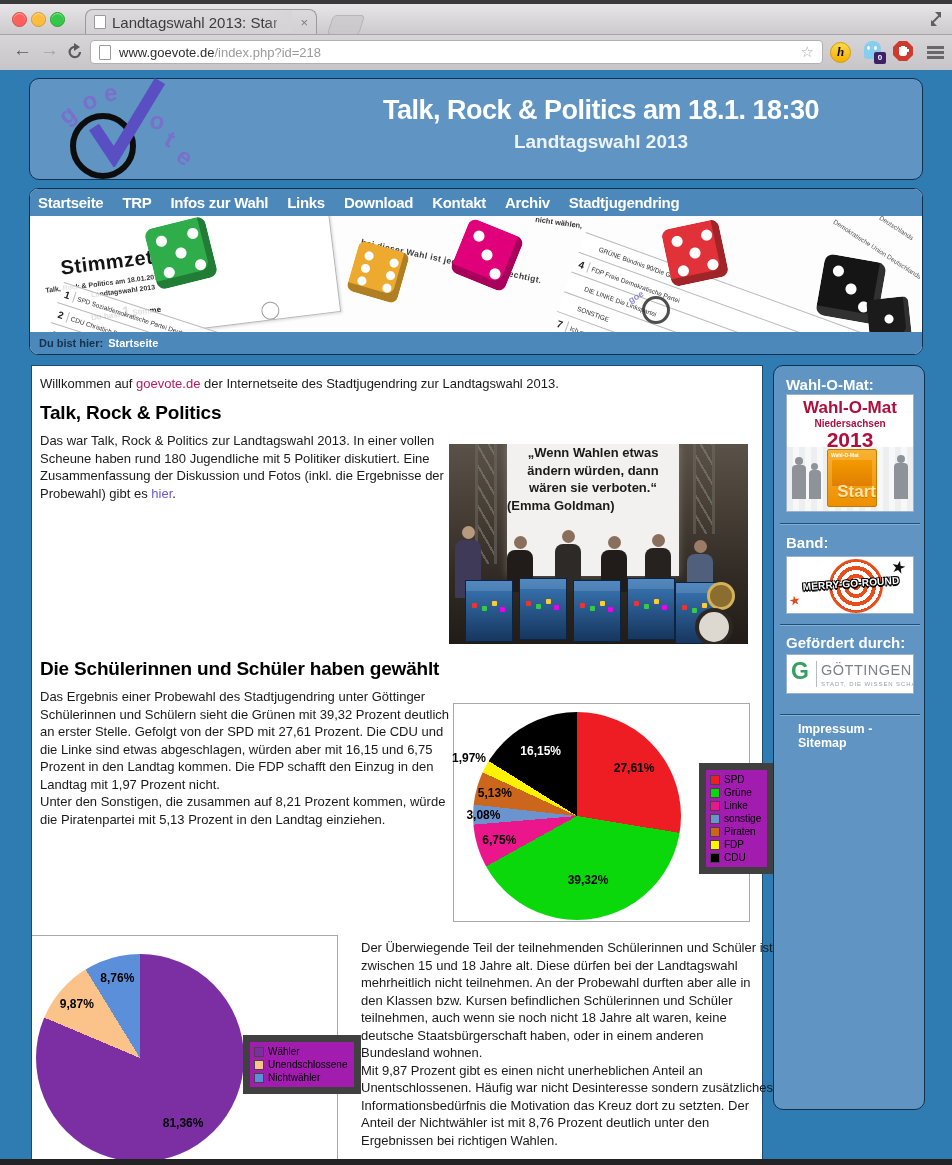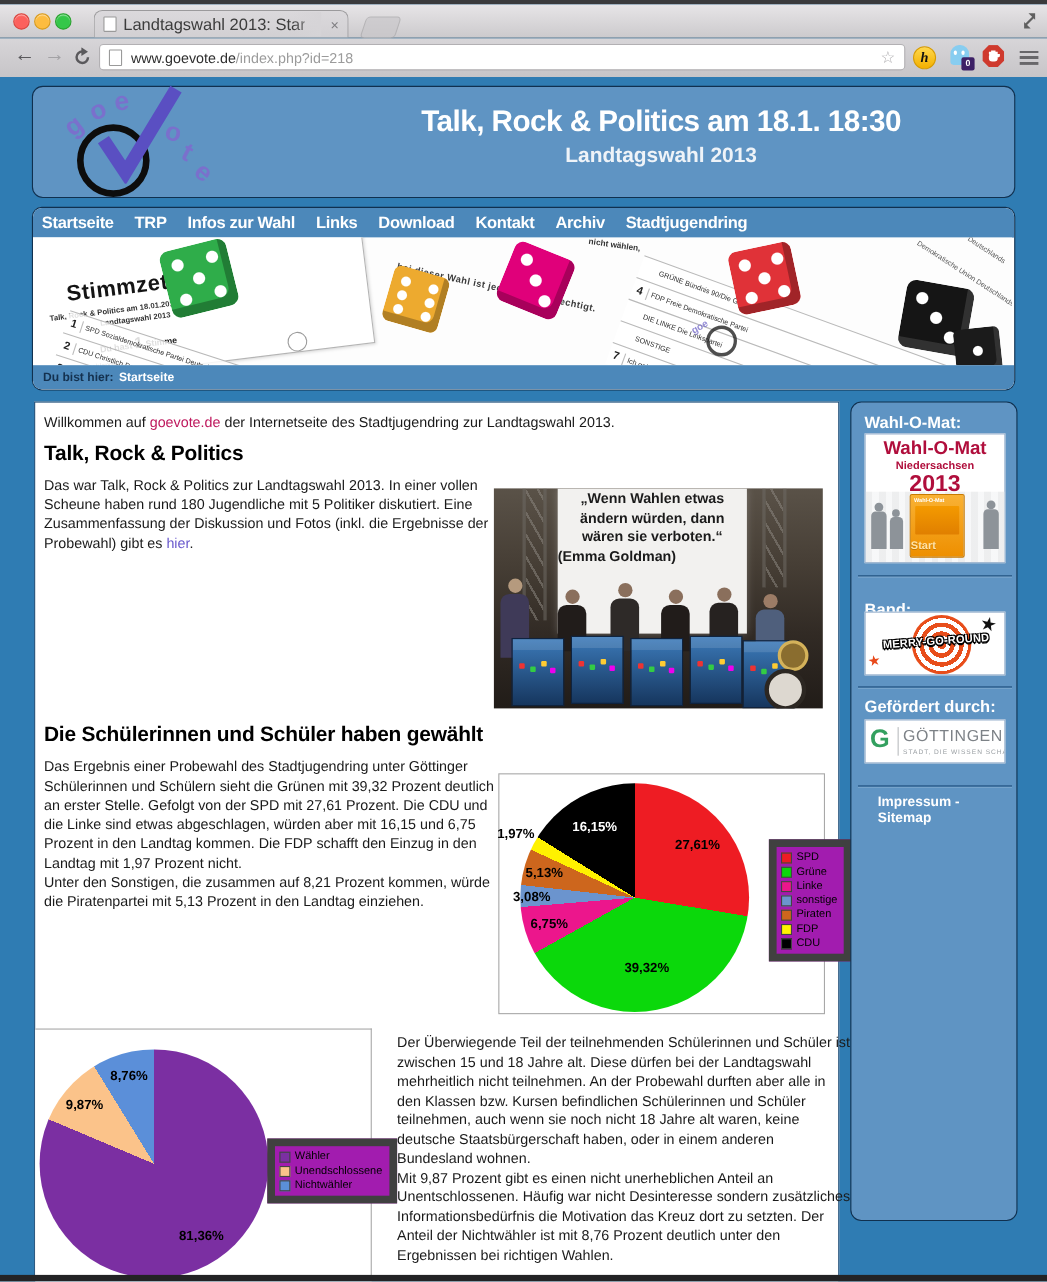--- a/index.html
+++ b/index.html
@@ -111,21 +111,21 @@
   .sb-div{position:absolute;left:6px;width:140px;border-top:1px solid #1e4f7c;box-shadow:0 1px 0 rgba(255,255,255,.25);}
   .sb-link{position:absolute;left:12px;color:#fff;font-weight:bold;font-size:12.5px;text-decoration:none;margin-left:12px;}
 
   .wom-title{text-align:center;color:#b00e3c;font-weight:bold;font-size:17px;margin-top:3px;}
   .wom-region{text-align:center;color:#b00e3c;font-weight:bold;font-size:10px;}
   .wom-year{text-align:center;color:#b00e3c;font-weight:bold;font-size:21px;line-height:21px;}
   .wom-bg{position:absolute;left:0;top:52px;width:128px;height:64px;background:repeating-linear-gradient(90deg,#e9eaeb 0 6px,#f5f6f7 6px 12px);opacity:.8;}
   .wom-start{position:absolute;left:40px;top:54px;width:48px;height:56px;background:linear-gradient(#f9b234,#ee8f00);border:1px solid #c87a00;border-radius:2px;}
   .wom-start .mini{font-size:5px;color:#fff;font-weight:bold;padding:2px 0 0 3px;}
   .wom-start .mid{position:absolute;left:4px;top:10px;width:40px;height:26px;background:linear-gradient(#f49a00,#e07f00);border-radius:1px;}
-  .wom-start .go{position:absolute;left:0;bottom:4px;width:100%;text-align:left;font-size:10px;font-weight:bold;color:#ffe3a8;text-shadow:0 1px 0 #c87a00;}
+  .wom-start .go{position:absolute;left:0;bottom:4px;width:100%;text-align:right;font-size:17px;font-weight:bold;color:#ffe3a8;text-shadow:0 1px 0 #c87a00;}
   .sil{position:absolute;background:#8d9399;}
   .sil.head{border-radius:50%;}
 
   .band-spiral{position:absolute;left:42px;top:2px;width:54px;height:54px;border-radius:50%;background:repeating-radial-gradient(circle at 50% 50%,#e84e1b 0 4px,#fff 4px 8px);}
   .band-name{position:absolute;left:0;top:21px;width:128px;text-align:center;font-size:10px;font-weight:bold;letter-spacing:.2px;color:#fff;transform:rotate(-4deg);text-shadow:-1px -1px 0 #000,1px -1px 0 #000,-1px 1px 0 #000,1px 1px 0 #000,0 2px 0 #000;}
   .star{position:absolute;color:#111;}
   .star.orange{color:#e8491b;}
 
   .goe-mark{position:absolute;left:4px;top:5px;font-size:23px;font-weight:900;color:#33a05f;line-height:23px;}
   .goe-sep{position:absolute;left:29px;top:6px;height:26px;border-left:1px solid #b9bcbf;}
@@ -447,21 +447,21 @@
         <div class="sil head" style="left:110px;top:60px;width:8px;height:8px;"></div>
         <div class="sil" style="left:107px;top:68px;width:14px;height:36px;border-radius:4px 4px 0 0;"></div>
         <div class="wom-start">
           <div class="mini">Wahl-O-Mat</div>
           <div class="mid"></div>
           <div class="go">Start</div>
         </div>
       </div>
       <div class="sb-div" style="top:157px;"></div>
 
-      <div class="sb-h" style="top:180px;">Band:</div>
+      <div class="sb-h" style="top:168px;">Band:</div>
       <div class="sb-img" style="top:190px;height:58px;">
         <div class="band-spiral"></div>
         <span class="star" style="left:104px;top:0px;font-size:17px;transform:rotate(12deg);">★</span>
         <span class="star orange" style="left:2px;top:36px;font-size:13px;transform:rotate(-10deg);">★</span>
         <div class="band-name">MERRY-GO-ROUND</div>
       </div>
       <div class="sb-div" style="top:258px;"></div>
 
       <div class="sb-h" style="top:268px;">Gefördert durch:</div>
       <div class="sb-img" style="top:288px;height:40px;">

